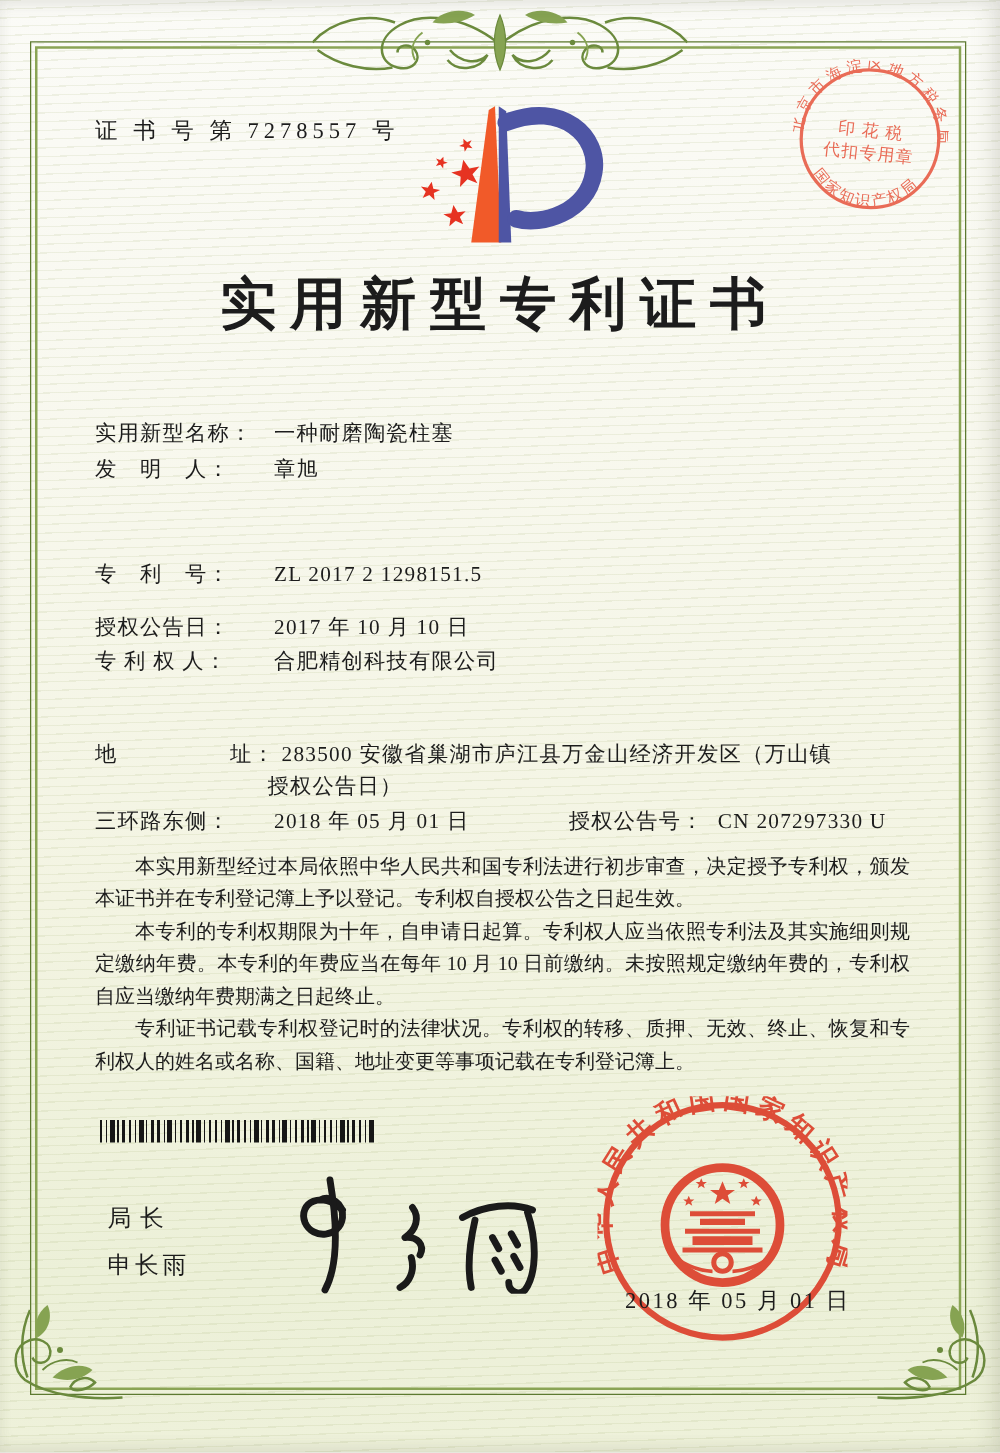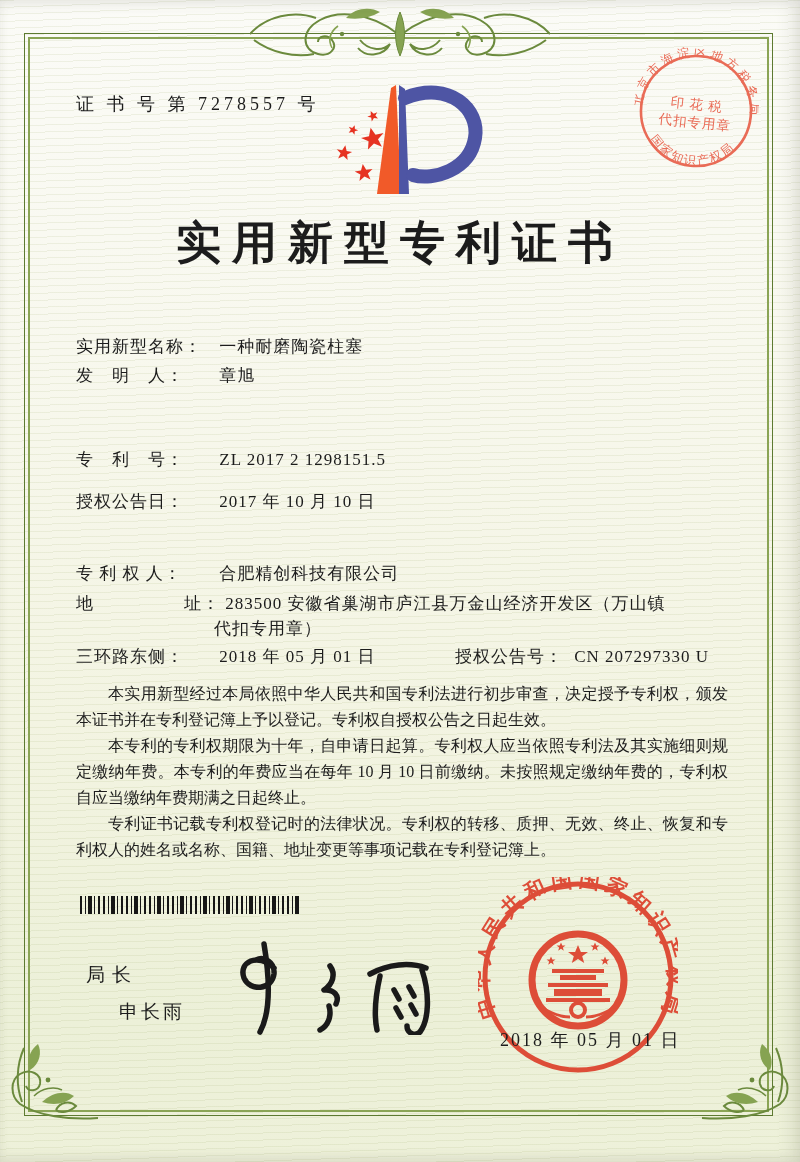--- a/index.html
+++ b/index.html
@@ -29,21 +29,21 @@
   .body-text{position:absolute;left:76px;top:681px;width:652px;font-size:16px;line-height:26px;text-align:justify;}
   .body-text p{margin:0;text-indent:2em;}
   .barcode{position:absolute;left:80px;top:896px;width:220px;height:18px;
     background:repeating-linear-gradient(90deg,
       #161616 0 2px,transparent 2px 5px,
       #161616 5px 6px,transparent 6px 8px,
       #161616 8px 12px,transparent 12px 14px,
       #161616 14px 15px,transparent 15px 18px,
       #161616 18px 20px,transparent 20px 23px);}
   .director-label{position:absolute;left:86px;top:962px;font-size:19px;letter-spacing:7px;}
-  .director-name{position:absolute;left:86px;top:999px;font-size:19px;letter-spacing:3px;margin-left:33px;}
+  .director-name{position:absolute;left:86px;top:999px;font-size:19px;letter-spacing:3px;}
   .signature{position:absolute;left:212px;top:940px;}
   .big-seal{position:absolute;left:478px;top:877px;opacity:.95;}
   .seal-date{position:absolute;left:500px;top:1028px;font-size:18px;letter-spacing:2px;z-index:5;}
   .footer{position:absolute;left:0;top:1083px;width:800px;text-align:center;font-size:15px;letter-spacing:2px;}
 </style>
 </head>
 <body>
 
 <div class="page">
   <div class="guilloche"></div>
@@ -135,29 +135,29 @@
     <span>章旭</span>
   </div>
   <div class="field-row" style="top:448px;">
     <span class="field-label">专　利　号：</span>
     <span>ZL 2017 2 1298151.5</span>
   </div>
   <div class="field-row" style="top:490px;">
     <span class="field-label">授权公告日：</span>
     <span>2017 年 10 月 10 日</span>
   </div>
-  <div class="field-row" style="top:562px;">
+  <div class="field-row" style="top:517px;">
     <span class="field-label">专 利 权 人：</span>
     <span>合肥精创科技有限公司</span>
   </div>
   <div class="field-row" style="top:592px;">
     <span class="field-label">地　　　　　址：</span>
     <span>283500 安徽省巢湖市庐江县万金山经济开发区（万山镇</span>
   </div>
-  <div class="addr-line2">代扣专用章）</div>
+  <div class="addr-line2">授权公告日）</div>
   <div class="field-row" style="top:645px;">
     <span class="field-label">三环路东侧：</span>
     <span>2018 年 05 月 01 日</span>
   </div>
   <div class="grant-no-block">
     <span class="field-label">授权公告号：</span>
     <span>CN 207297330 U</span>
   </div>
 
   <div class="body-text">

